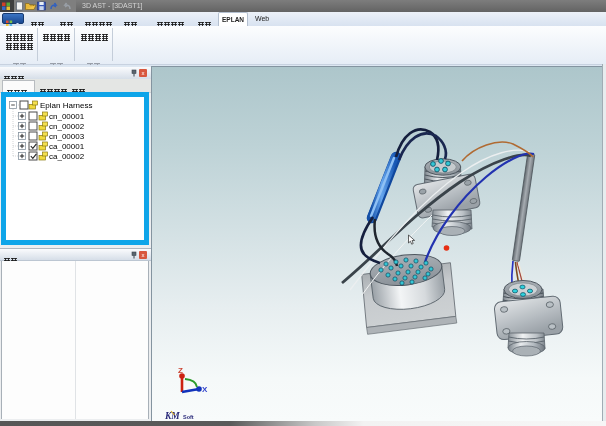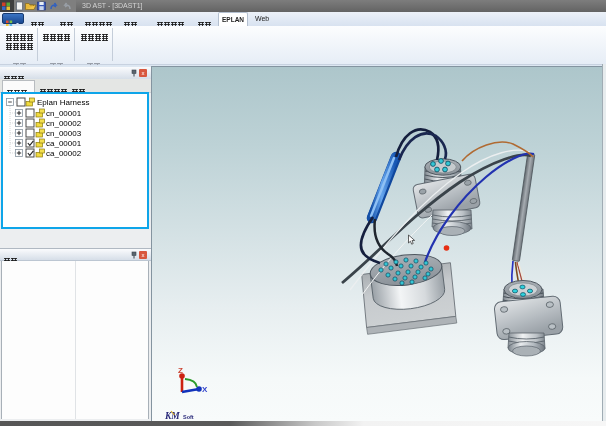--- a/index.html
+++ b/index.html
@@ -85,21 +85,21 @@
       </svg>
   <div class="hdrbtn" style="left:139px;background:#d8573e;border-radius:1px;color:#fff">x</div>
  </div>
 
  <div class="abs" style="left:0;top:12px;width:151px;height:13px;background:#e4e6e4;border-bottom:1px solid #cfd3d6">
   <div class="abs" style="left:2px;top:1px;width:33px;height:12px;background:#fbfbfb;border:1px solid #b8bcc0;border-bottom:none;box-sizing:border-box;padding:2px 0 0 3px"><i class="c"></i><i class="c"></i><i class="c"></i><i class="c"></i></div>
   <div class="abs" style="left:39px;top:3px"><i class="c"></i><i class="c"></i><i class="c"></i><i class="c"></i></div>
   <div class="abs" style="left:71px;top:3px"><i class="c"></i><i class="c"></i></div>
  </div>
 
- <div class="abs" style="left:1px;top:25px;width:148px;height:137px;background:#fff;border:2px solid #0ea5e9;box-sizing:border-box;font-size:8px;color:#000">
+ <div class="abs" style="left:1px;top:25px;width:148px;height:153px;background:#fff;border:5px solid #0ea5e9;box-sizing:border-box;font-size:8px;color:#000">
   <svg width="146" height="151" viewBox="0 0 146 151">
    <path d="M7 12 V59 M10 8 H13 M7 19 H13 M7 29 H13 M7 39 H13 M7 49 H13 M7 59 H13" stroke="#b8bcc0" stroke-width=".6" stroke-dasharray="1 1" fill="none"></path>
    <g stroke="#8894a0" stroke-width=".8" fill="#fff">
     <rect x="3.5" y="4.5" width="7" height="7"></rect>
    </g>
    <path d="M5.2 8 h3.6" stroke="#333" stroke-width=".9"></path>
    <g stroke="#8894a0" stroke-width=".8" fill="#fff">
     <rect x="12.5" y="15.5" width="7" height="7"></rect>
           <rect x="12.5" y="25.5" width="7" height="7"></rect>
     <rect x="12.5" y="35.5" width="7" height="7"></rect>

